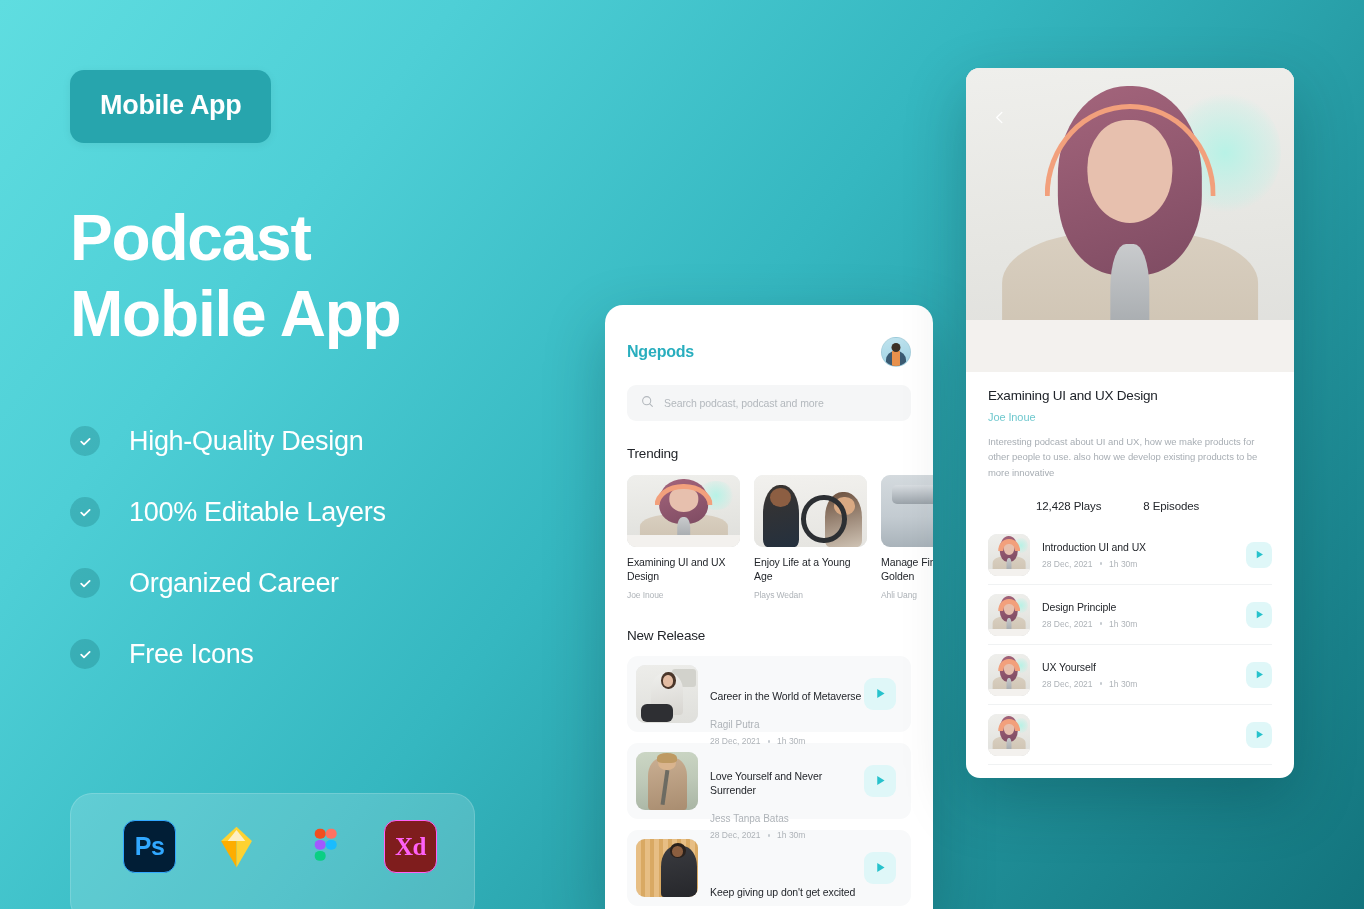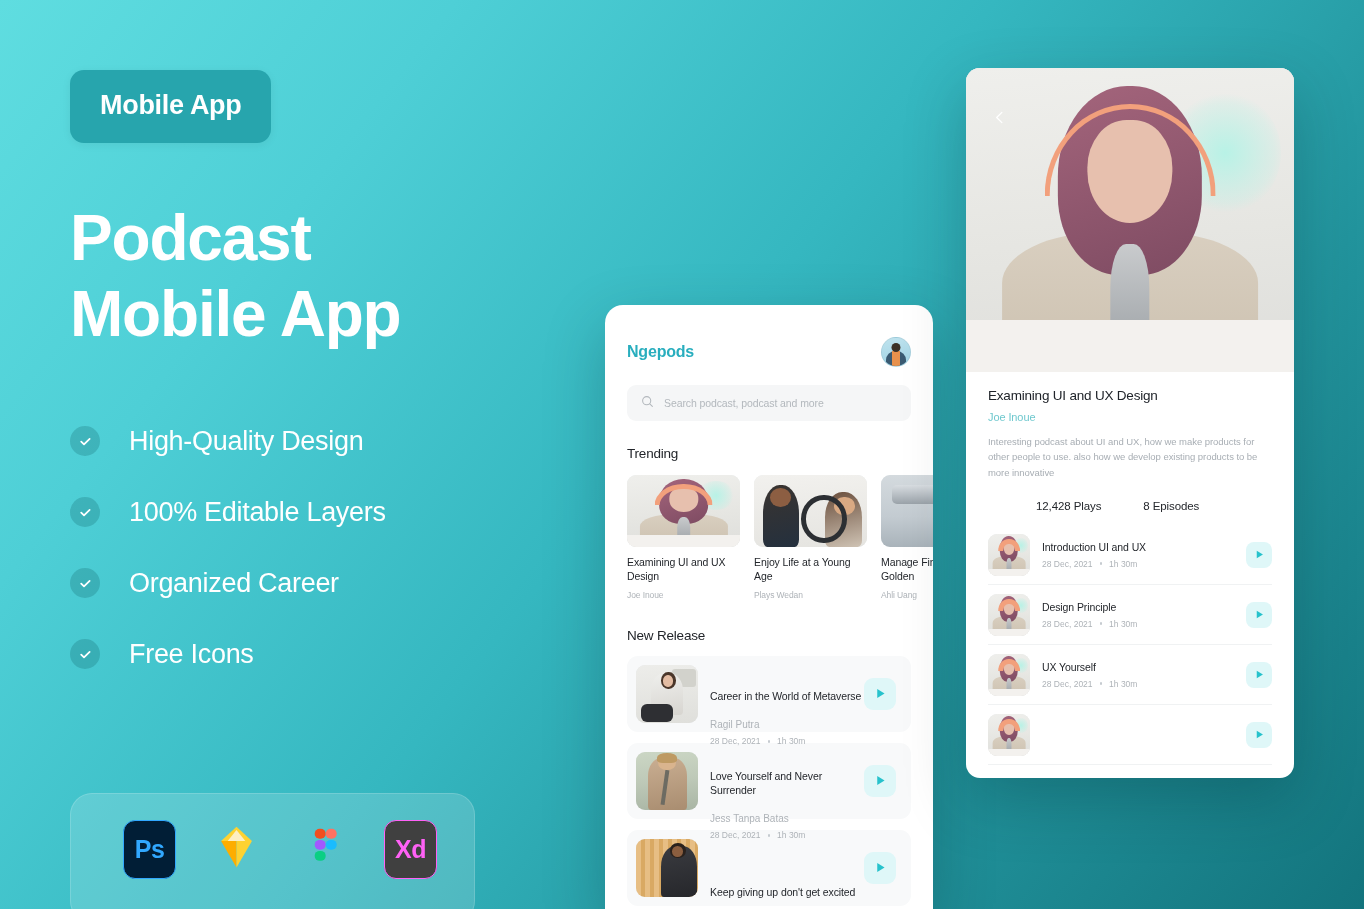--- a/index.html
+++ b/index.html
@@ -64,28 +64,28 @@
   
   .tray {
     position: absolute; left: 70px; top: 793px;
     width: 405px; height: 130px;
     border-radius: 22px;
     background: rgba(255,255,255,0.16);
     border: 1px solid rgba(255,255,255,0.16);
     display: flex; align-items: flex-start; gap: 34px;
     padding: 26px 0 0 52px;
   }
-  .app-icon { width: 53px; height: 59px; position: relative; flex: 0 0 53px; }
+  .app-icon { width: 53px; height: 53px; position: relative; flex: 0 0 53px; }
   .app-icon.sq {
     border-radius: 12px;
     display: flex; align-items: center; justify-content: center;
     font-size: 25px; font-weight: bold; letter-spacing: -0.5px;
   }
   .ps { background: #011E36; color: #31A8FF; border: 1.5px solid #31A8FF; }
-  .xd { background: #404040; color: #FF61F6; border: 1.5px solid #FF61F6; }
+  .xd { background: #7f1d1d; color: #FF61F6; border: 1.5px solid #FF61F6; font-family: Liberation Serif, serif; }
   .sketch svg, .figma svg { display: block; }
 
   
   .phone {
     position: absolute;
     background: #FFFFFF;
     overflow: hidden;
     box-shadow: 0 22px 60px rgba(0, 40, 45, 0.25);
   }
   

